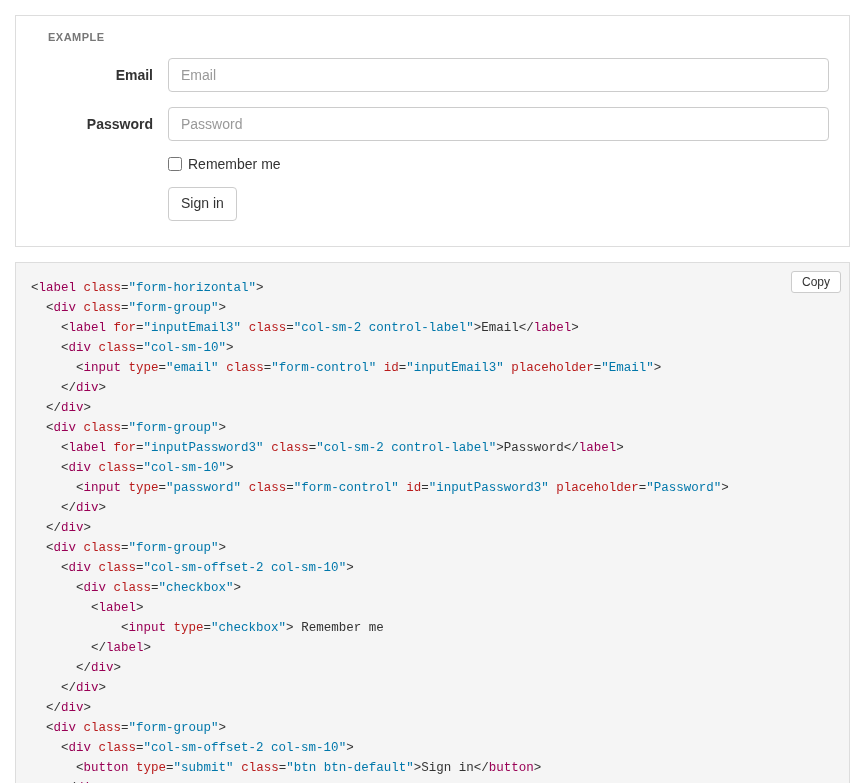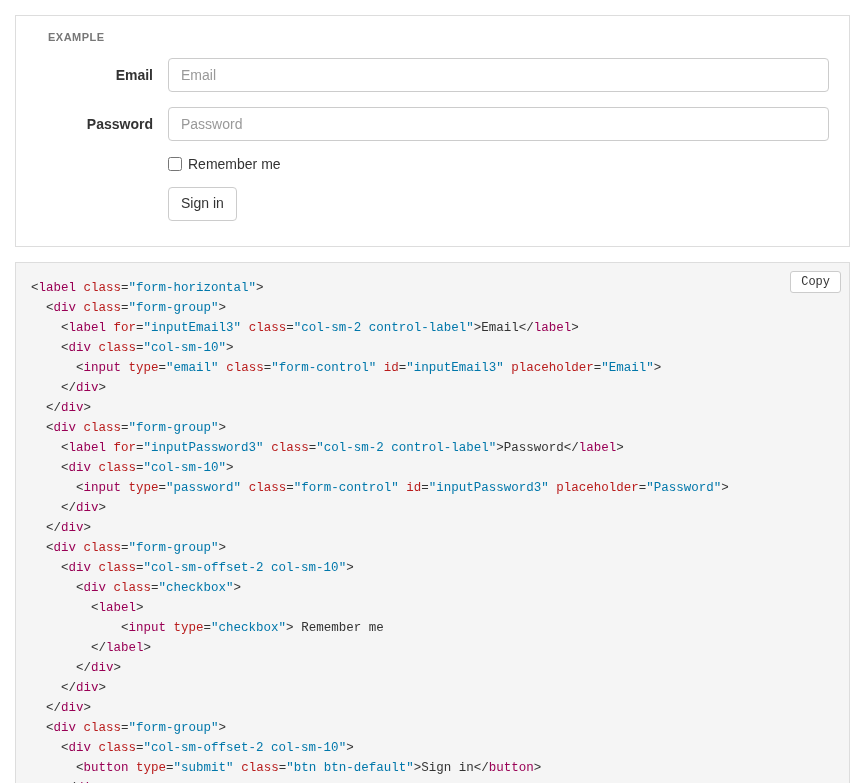--- a/index.html
+++ b/index.html
@@ -123,21 +123,20 @@
       position: absolute;
       top: 8px;
       right: 8px;
       padding: 3px 10px;
       font-size: 12px;
       cursor: pointer;
       border: 1px solid #ccc;
       border-radius: 3px;
       background: #fff;
       color: #333;
-      font-family: Liberation Mono, monospace;
     }
 
     pre {
       font-family: "Courier New", Courier, monospace;
       font-size: 12.5px;
       line-height: 1.6;
       white-space: pre;
       overflow: auto;
       color: #333;
     }

